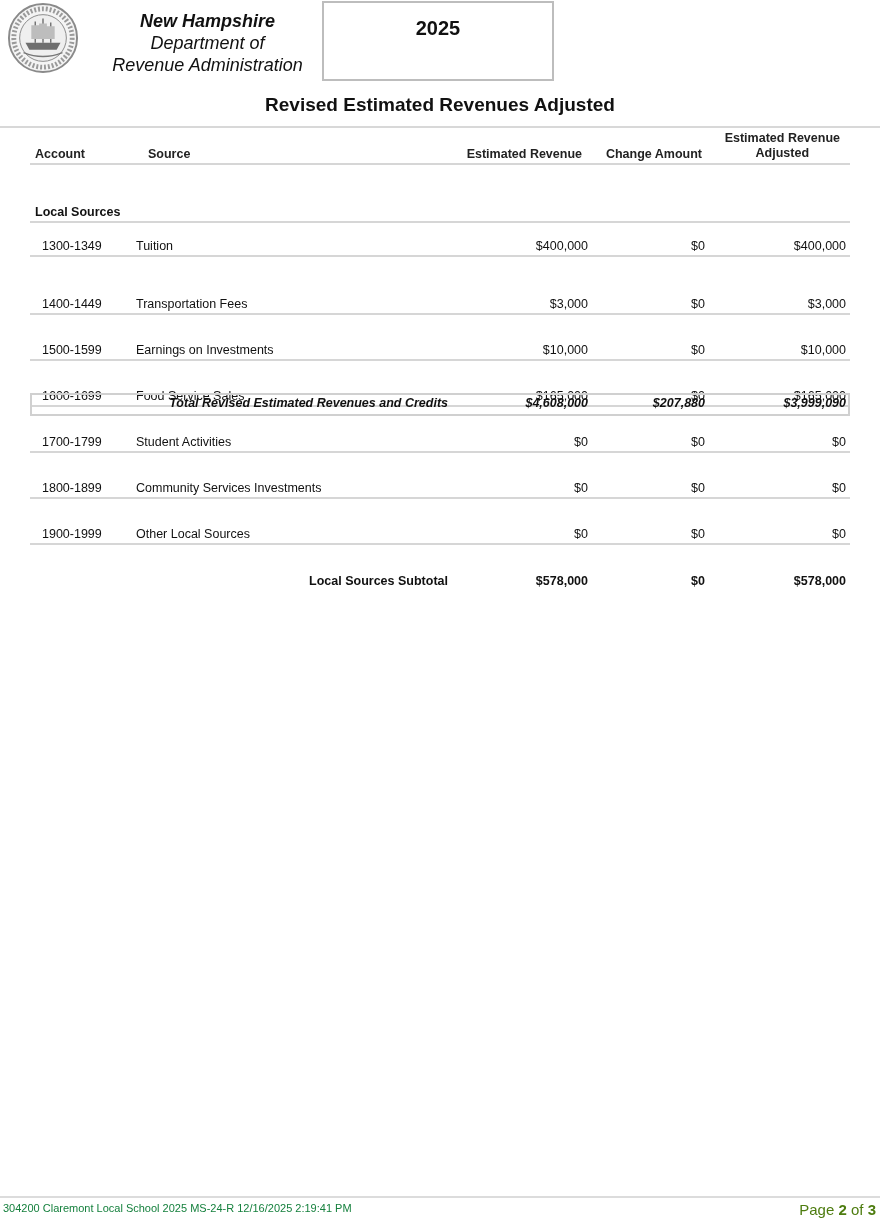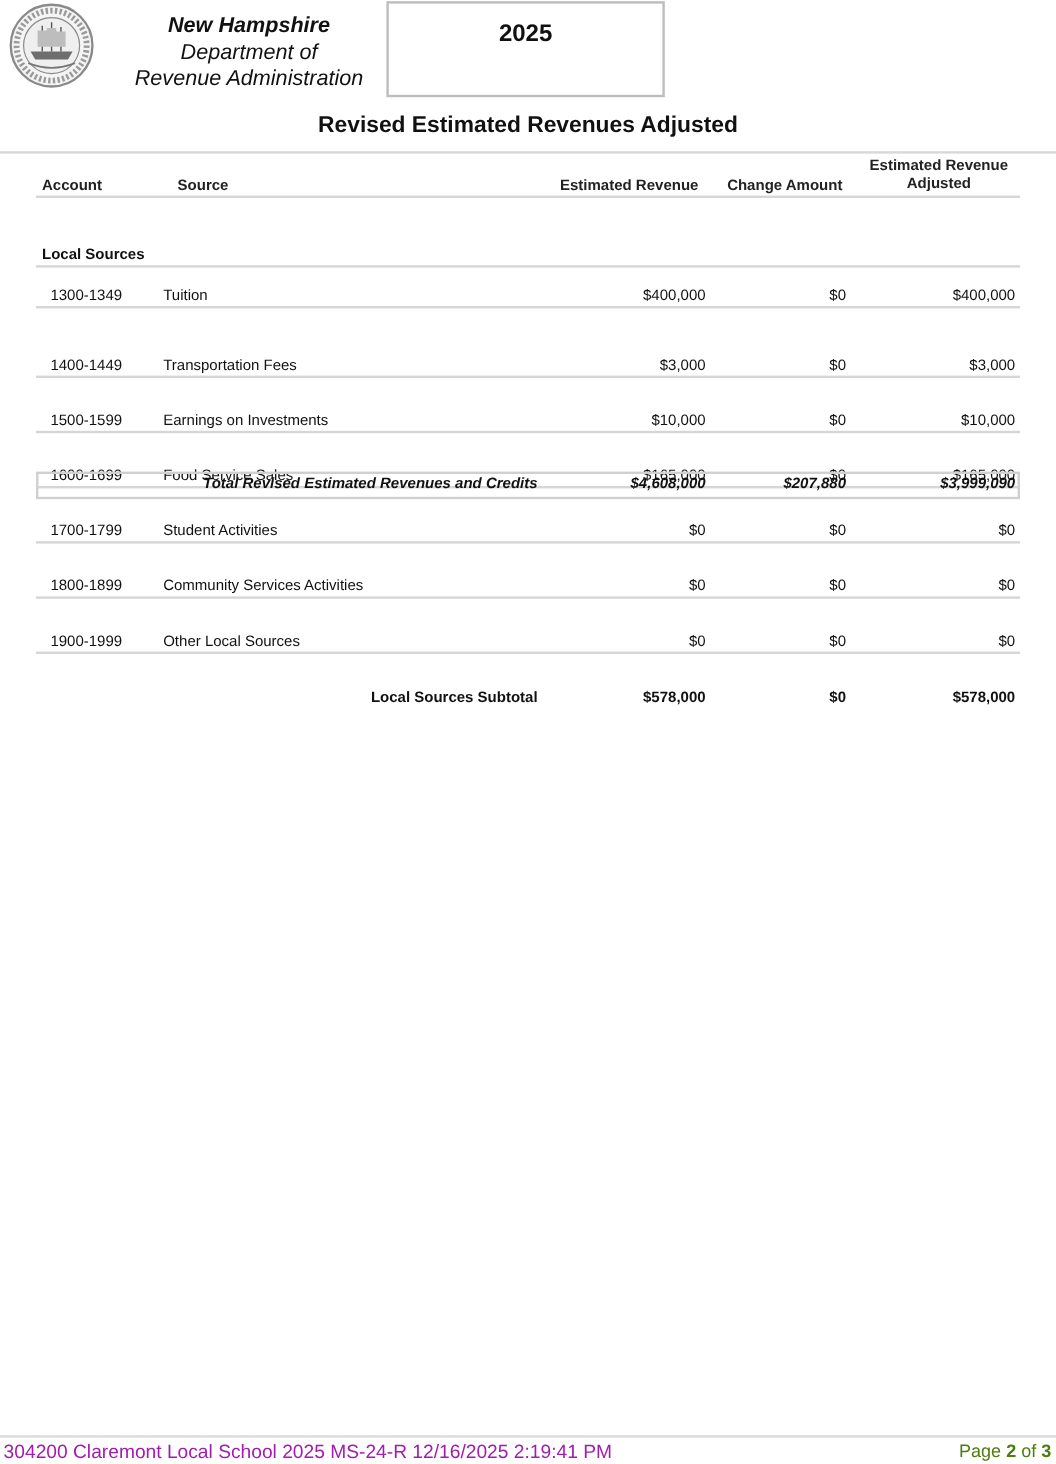--- a/index.html
+++ b/index.html
@@ -52,21 +52,21 @@
     border: 2px solid #d0d0d0; box-sizing: border-box; font-size: 12.5px;
   }
   .total span { position: absolute; top: 1px; font-weight: bold; white-space: nowrap; font-style: italic; }
   .total .label { right: 400px; }
   .total .c-est { right: 260px; }
   .total .c-chg { right: 143px; }
   .total .c-adj { right: 2px; }
 
   .footer-rule { position: absolute; left: 0; right: 0; top: 1196px; height: 2px; background: #dcdcdc; }
   .footer-left {
-    position: absolute; left: 3px; top: 1202px; font-size: 16px; color: #a21caf;
+    position: absolute; left: 3px; top: 1202px; font-size: 11px; color: #15803d;
   }
   .footer-right {
     position: absolute; right: 4px; top: 1201px; font-size: 15px; color: #4d7c0f;
   }
   .footer-right b { font-weight: bold; }
 </style>
 </head>
 <body>
 
 <svg class="seal" viewBox="0 0 80 74">
@@ -139,21 +139,21 @@
 </div>
 <div class="tbl row" style="top:280px;">
   <span class="c-acc">1700-1799</span>
   <span class="c-src">Student Activities</span>
   <span class="c-est">$0</span>
   <span class="c-chg">$0</span>
   <span class="c-adj">$0</span>
 </div>
 <div class="tbl row" style="top:303px;">
   <span class="c-acc">1800-1899</span>
-  <span class="c-src">Community Services Activities</span>
+  <span class="c-src">Community Services Investments</span>
   <span class="c-est">$0</span>
   <span class="c-chg">$0</span>
   <span class="c-adj">$0</span>
 </div>
 <div class="tbl row" style="top:326px;">
   <span class="c-acc">1900-1999</span>
   <span class="c-src">Other Local Sources</span>
   <span class="c-est">$0</span>
   <span class="c-chg">$0</span>
   <span class="c-adj">$0</span>

